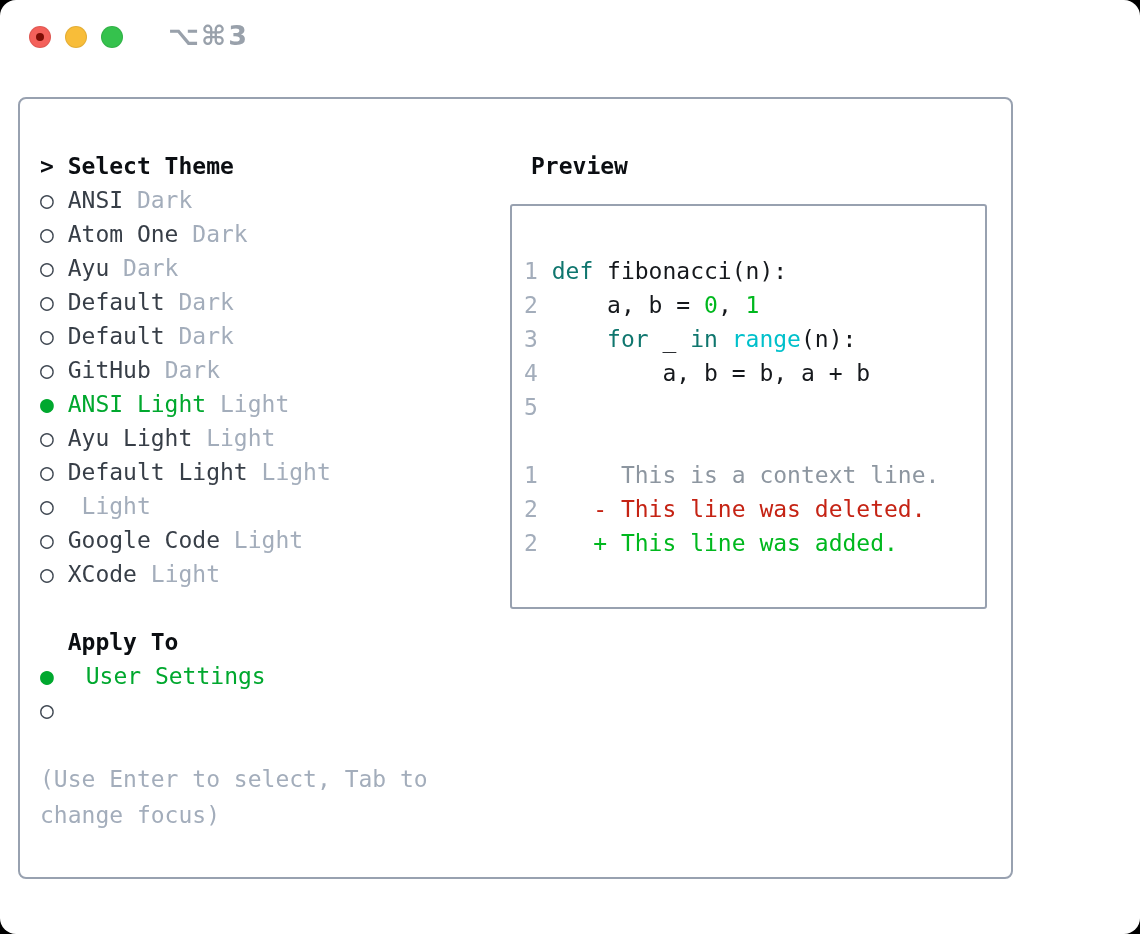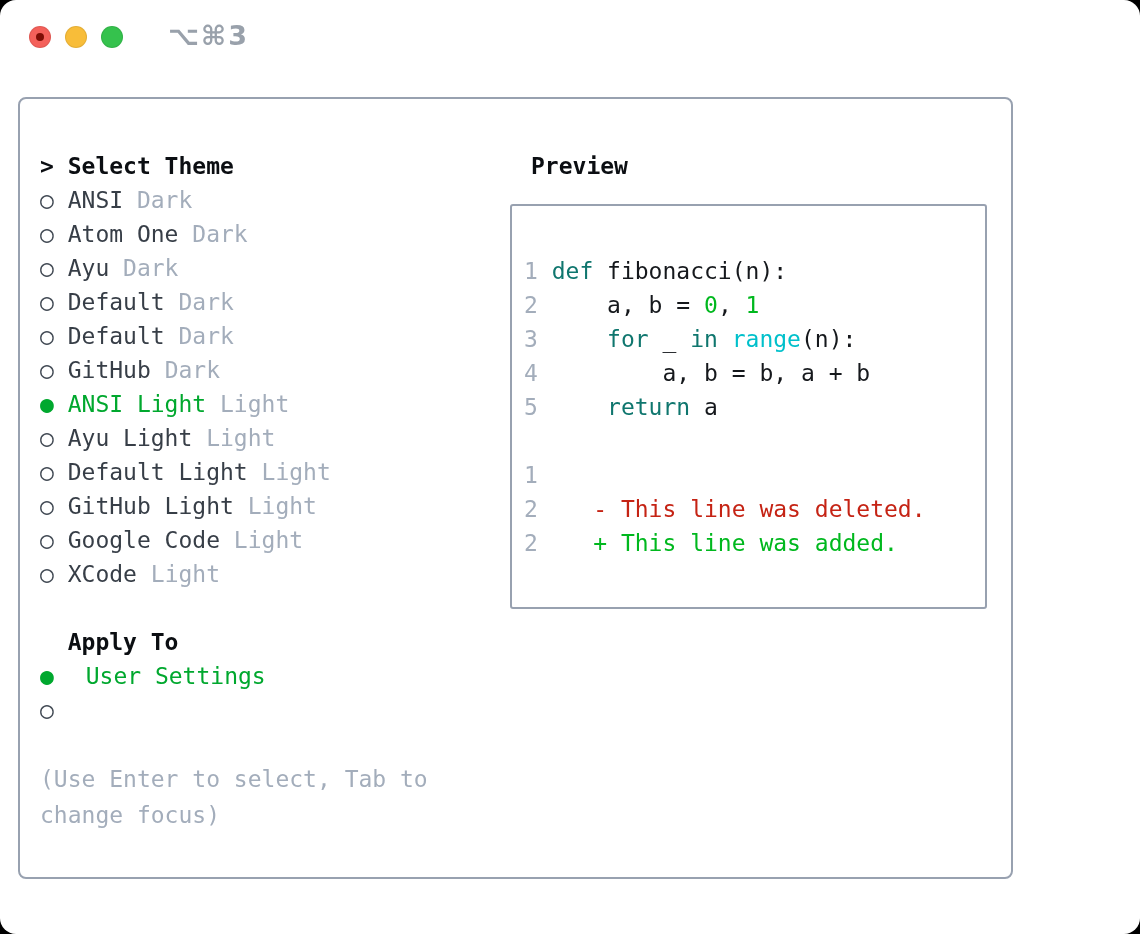--- a/index.html
+++ b/index.html
@@ -88,21 +88,21 @@
       <div id="theme-list">
           <div class="row item"><span class="prefix radio">○ </span><span class="name">ANSI</span><span class="variant">Dark</span></div>
           <div class="row item"><span class="prefix radio">○ </span><span class="name">Atom One</span><span class="variant">Dark</span></div>
           <div class="row item"><span class="prefix radio">○ </span><span class="name">Ayu</span><span class="variant">Dark</span></div>
           <div class="row item"><span class="prefix radio">○ </span><span class="name">Default</span><span class="variant">Dark</span></div>
           <div class="row item"><span class="prefix radio">○ </span><span class="name">Default</span><span class="variant">Dark</span></div>
           <div class="row item"><span class="prefix radio">○ </span><span class="name">GitHub</span><span class="variant">Dark</span></div>
           <div class="row item selected"><span class="prefix radio">● </span><span class="name">ANSI Light</span><span class="variant">Light</span></div>
           <div class="row item"><span class="prefix radio">○ </span><span class="name">Ayu Light</span><span class="variant">Light</span></div>
           <div class="row item"><span class="prefix radio">○ </span><span class="name">Default Light</span><span class="variant">Light</span></div>
-          <div class="row item"><span class="prefix radio">○ </span><span class="name">GitHub Light</span><span class="variant">Light</span></div>
+          <div class="row item"><span class="prefix radio">○ </span><span class="variant">Light</span></div>
           <div class="row item"><span class="prefix radio">○ </span><span class="name">Google Code</span><span class="variant">Light</span></div>
           <div class="row item"><span class="prefix radio">○ </span><span class="name">XCode</span><span class="variant">Light</span></div>
         </div>
 
       <div class="row blank"></div>
 
       <div class="row">
         <span class="prefix"></span>
         <span class="hdr">Apply To</span>
       </div>
@@ -118,24 +118,24 @@
     <div class="row preview-title">
       <span class="hdr">Preview</span>
     </div>
 
     <div class="preview-box">
       <div id="code-lines">
           <div class="row"><span class="lineno">1</span><span class="code"><span class="c-keyword">def</span><span class="c-plain"> fibonacci(n):</span></span></div>
           <div class="row"><span class="lineno">2</span><span class="code"><span class="c-plain">    a, b = </span><span class="c-number">0</span><span class="c-plain">, </span><span class="c-number">1</span></span></div>
           <div class="row"><span class="lineno">3</span><span class="code"><span class="c-plain">    </span><span class="c-keyword">for</span><span class="c-plain"> _ </span><span class="c-keyword">in</span><span class="c-plain"> </span><span class="c-builtin">range</span><span class="c-plain">(n):</span></span></div>
           <div class="row"><span class="lineno">4</span><span class="code"><span class="c-plain">        a, b = b, a + b</span></span></div>
-          <div class="row"><span class="lineno">5</span><span class="code"><span class="c-plain">    </span><span class="c-keyword">return</span><span class="c-plain"> a</span></span></div>
+          <div class="row"><span class="lineno">5</span></div>
         </div>
       <div class="row blank"></div>
       <div id="diff-lines">
-          <div class="row"><span class="lineno">1</span></div>
+          <div class="row"><span class="lineno">1</span><span class="difftext context">     This is a context line.</span></div>
           <div class="row"><span class="lineno">2</span><span class="difftext deleted">   - This line was deleted.</span></div>
           <div class="row"><span class="lineno">2</span><span class="difftext added">   + This line was added.</span></div>
         </div>
     </div>
 
   </div>
 </div>
 
 </body></html>

